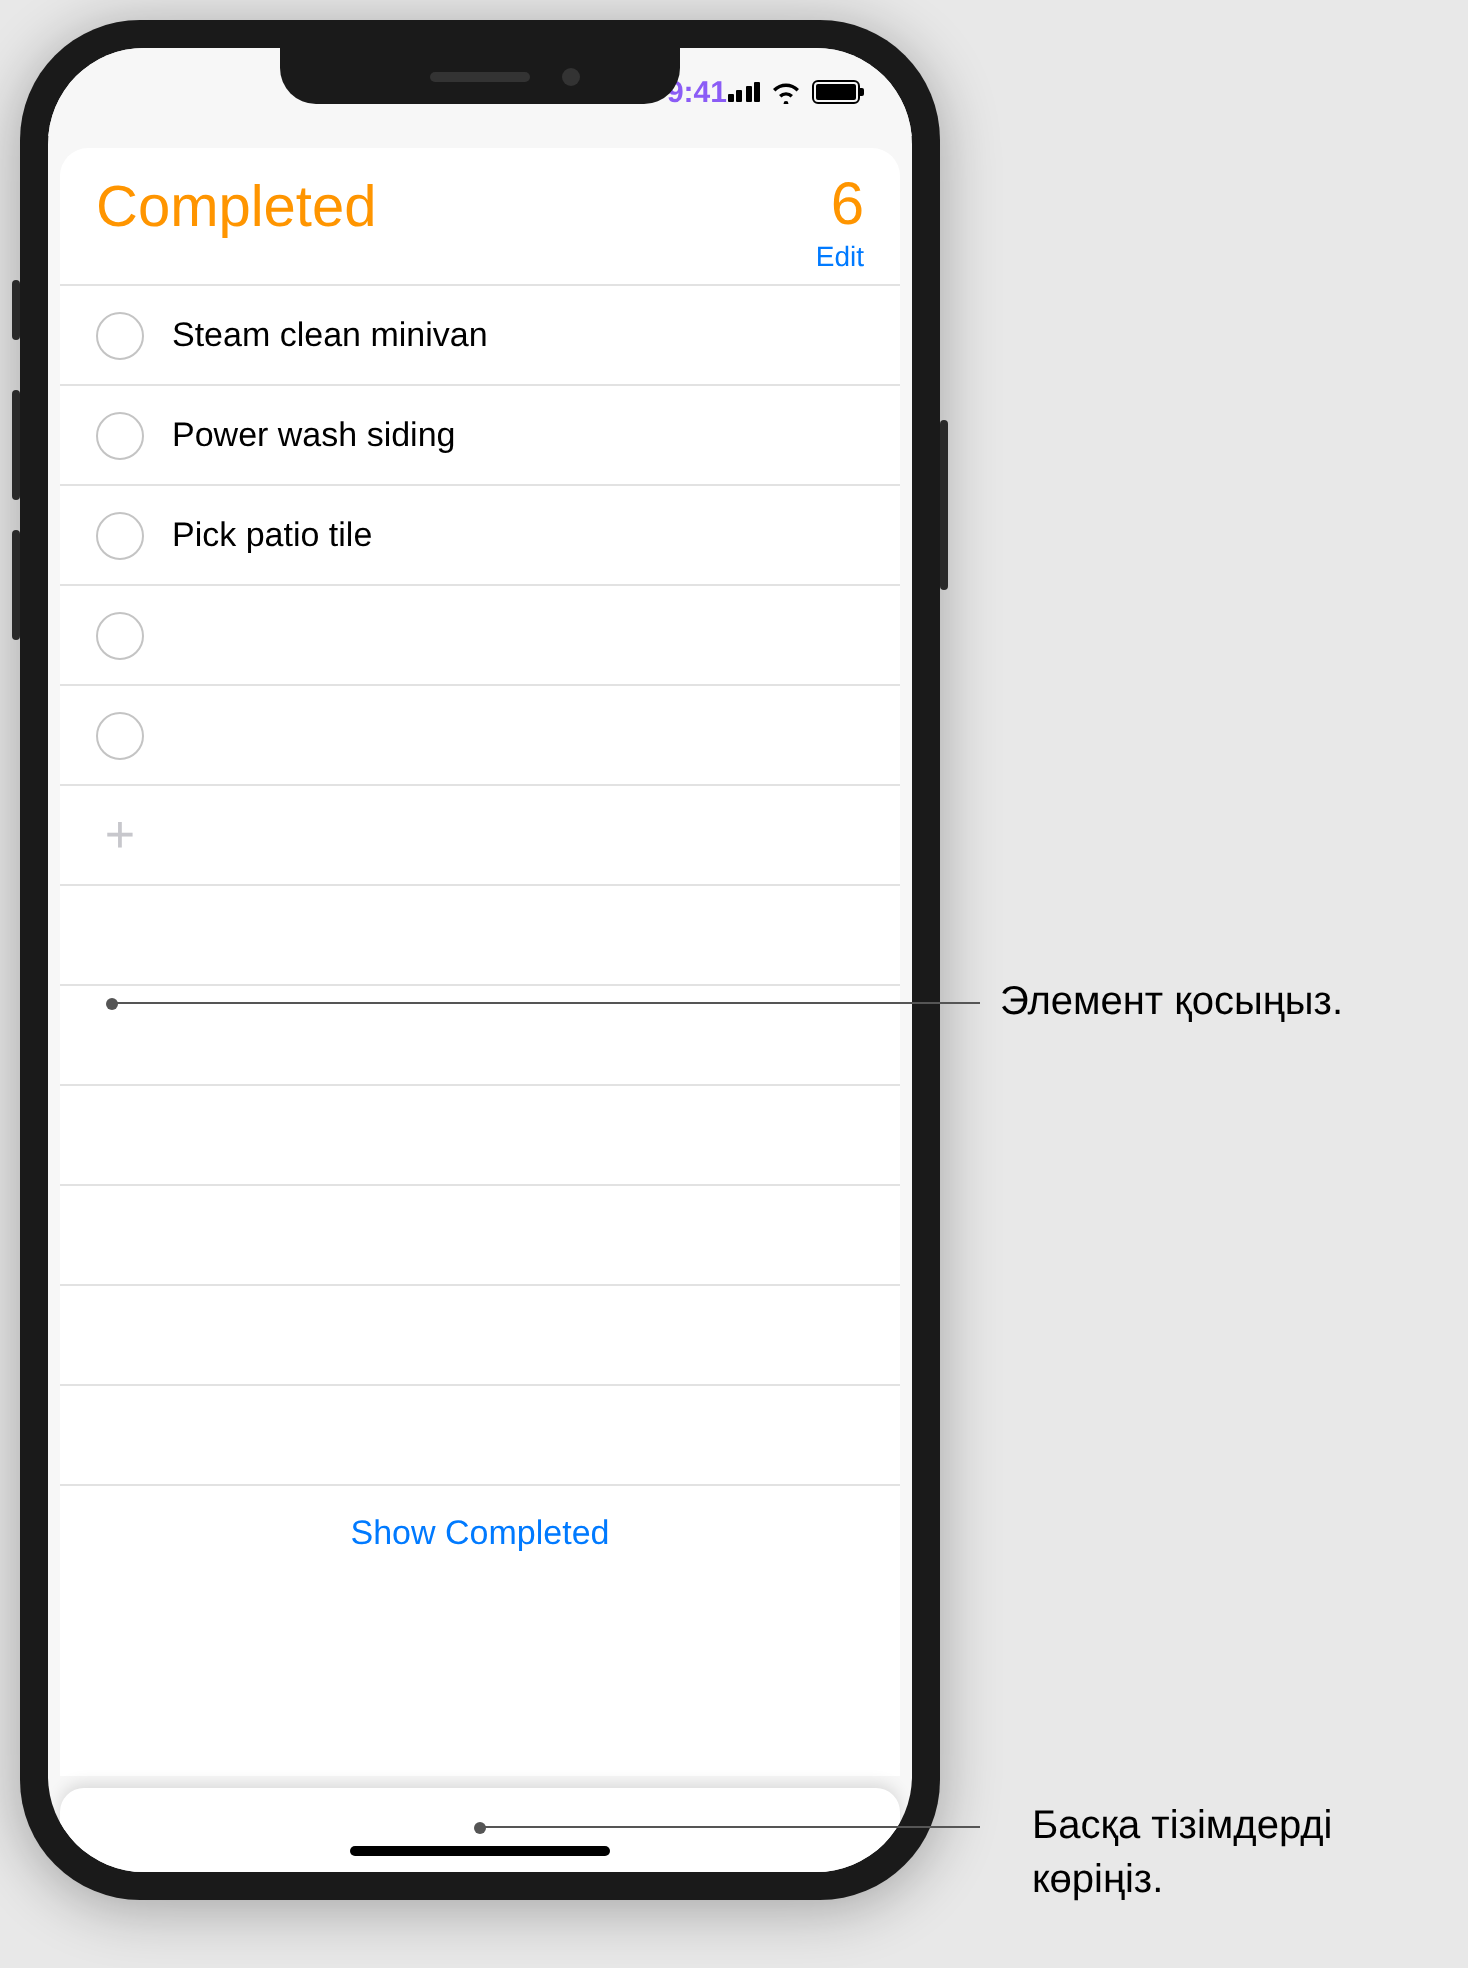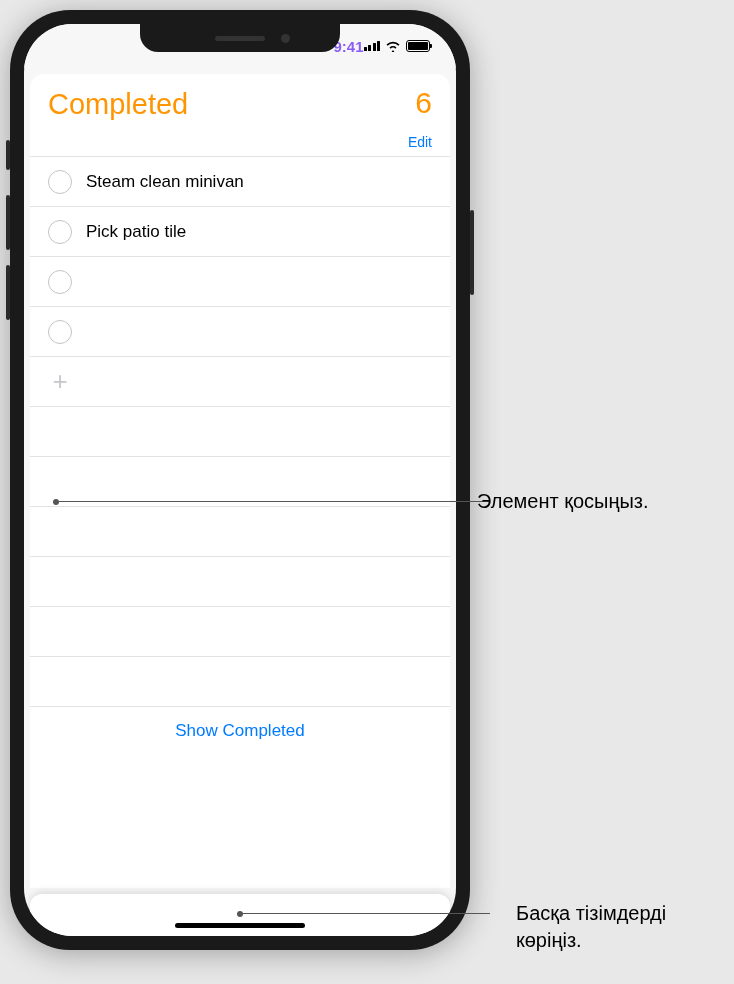--- a/index.html
+++ b/index.html
@@ -92,21 +92,21 @@
     }
     .card-header {
       padding: 14px 18px 6px 18px;
       display: flex;
       justify-content: space-between;
       align-items: flex-start;
     }
     .app-title { font-size: 29px; font-weight: 400; color: #ff9500; }
     .header-right { text-align: right; }
     .count { font-size: 30px; font-weight: 300; color: #ff9500; line-height: 1; }
-    .edit-btn { font-size: 14px; color: #007aff; margin-top: 16px; text-align: center; }
+    .edit-btn { font-size: 14px; color: #007aff; margin-top: 2px; text-align: center; }
 
     .list-container {
       flex: 1;
       overflow: hidden;
     }
     .reminder-row {
       display: flex;
       align-items: center;
       height: 50px;
       padding: 16px 18px;
@@ -230,20 +230,24 @@
         </div>
       </div>
 
       <div class="list-container">
         <div class="reminder-row">
           <div class="circle"></div>
           <div class="reminder-text">Steam clean minivan</div>
         </div>
         <div class="reminder-row">
           <div class="circle"></div>
+          <div class="reminder-text">Power wash siding</div>
+        </div>
+        <div class="reminder-row">
+          <div class="circle"></div>
           <div class="reminder-text">Pick patio tile</div>
         </div>
         <div class="reminder-row">
           <div class="circle"></div>
         </div>
         <div class="reminder-row">
           <div class="circle"></div>
         </div>
         <div class="add-row">
           <div class="plus-icon">+</div>
@@ -257,16 +261,16 @@
         <div class="show-completed">Show Completed</div>
       </div>
     </div>
 
     <div class="bottom-sheet"></div>
     <div class="home-indicator"></div>
   </div>
 </div>
 
 <div class="callout-line" style="left:56px; top:501px; width:434px;"></div>
-<div class="callout" style="left:477px; top:488px; width:210px;">Элемент қосыңыз.</div>
+<div class="callout" style="left:500px; top:488px; width:210px;">Элемент қосыңыз.</div>
 
 <div class="callout-line" style="left:240px; top:913px; width:250px;"></div>
 <div class="callout" style="left:516px; top:900px; width:220px;">Басқа тізімдерді көріңіз.</div>
 
 </body></html>

